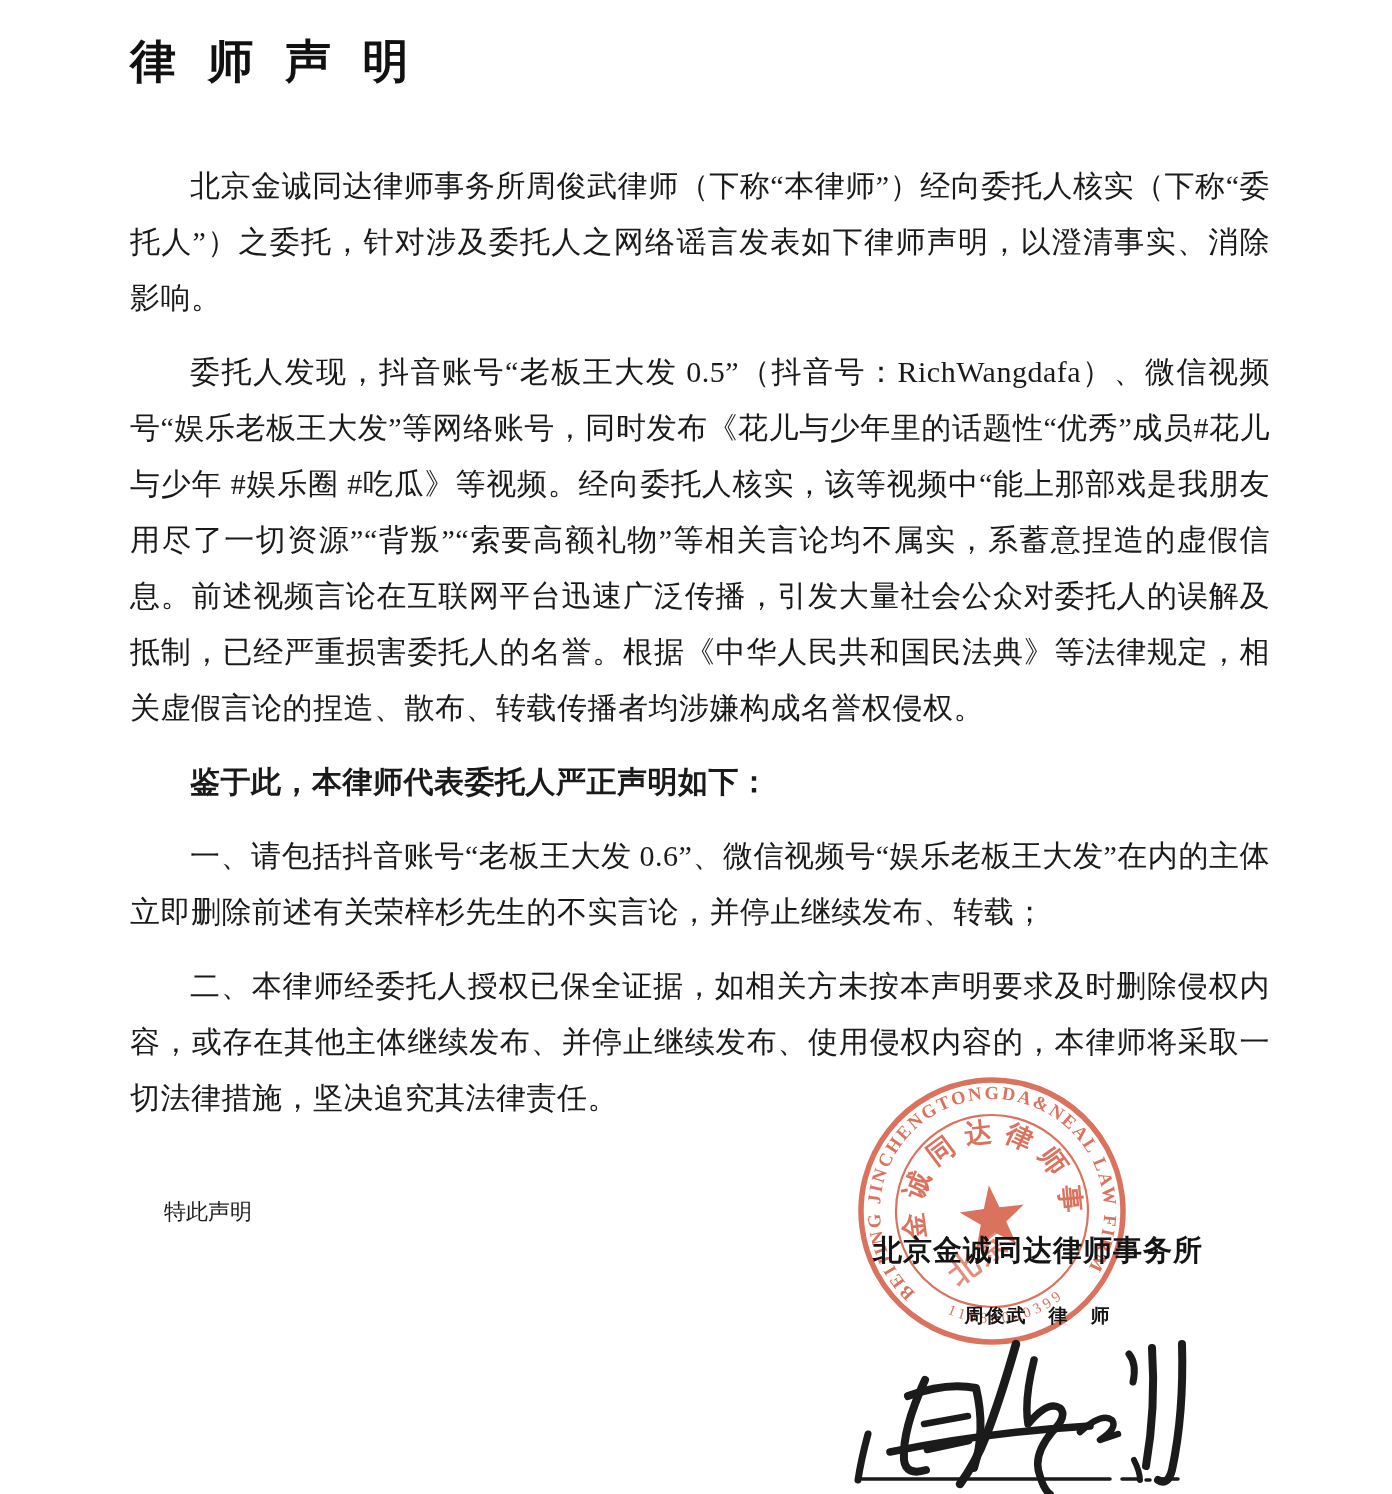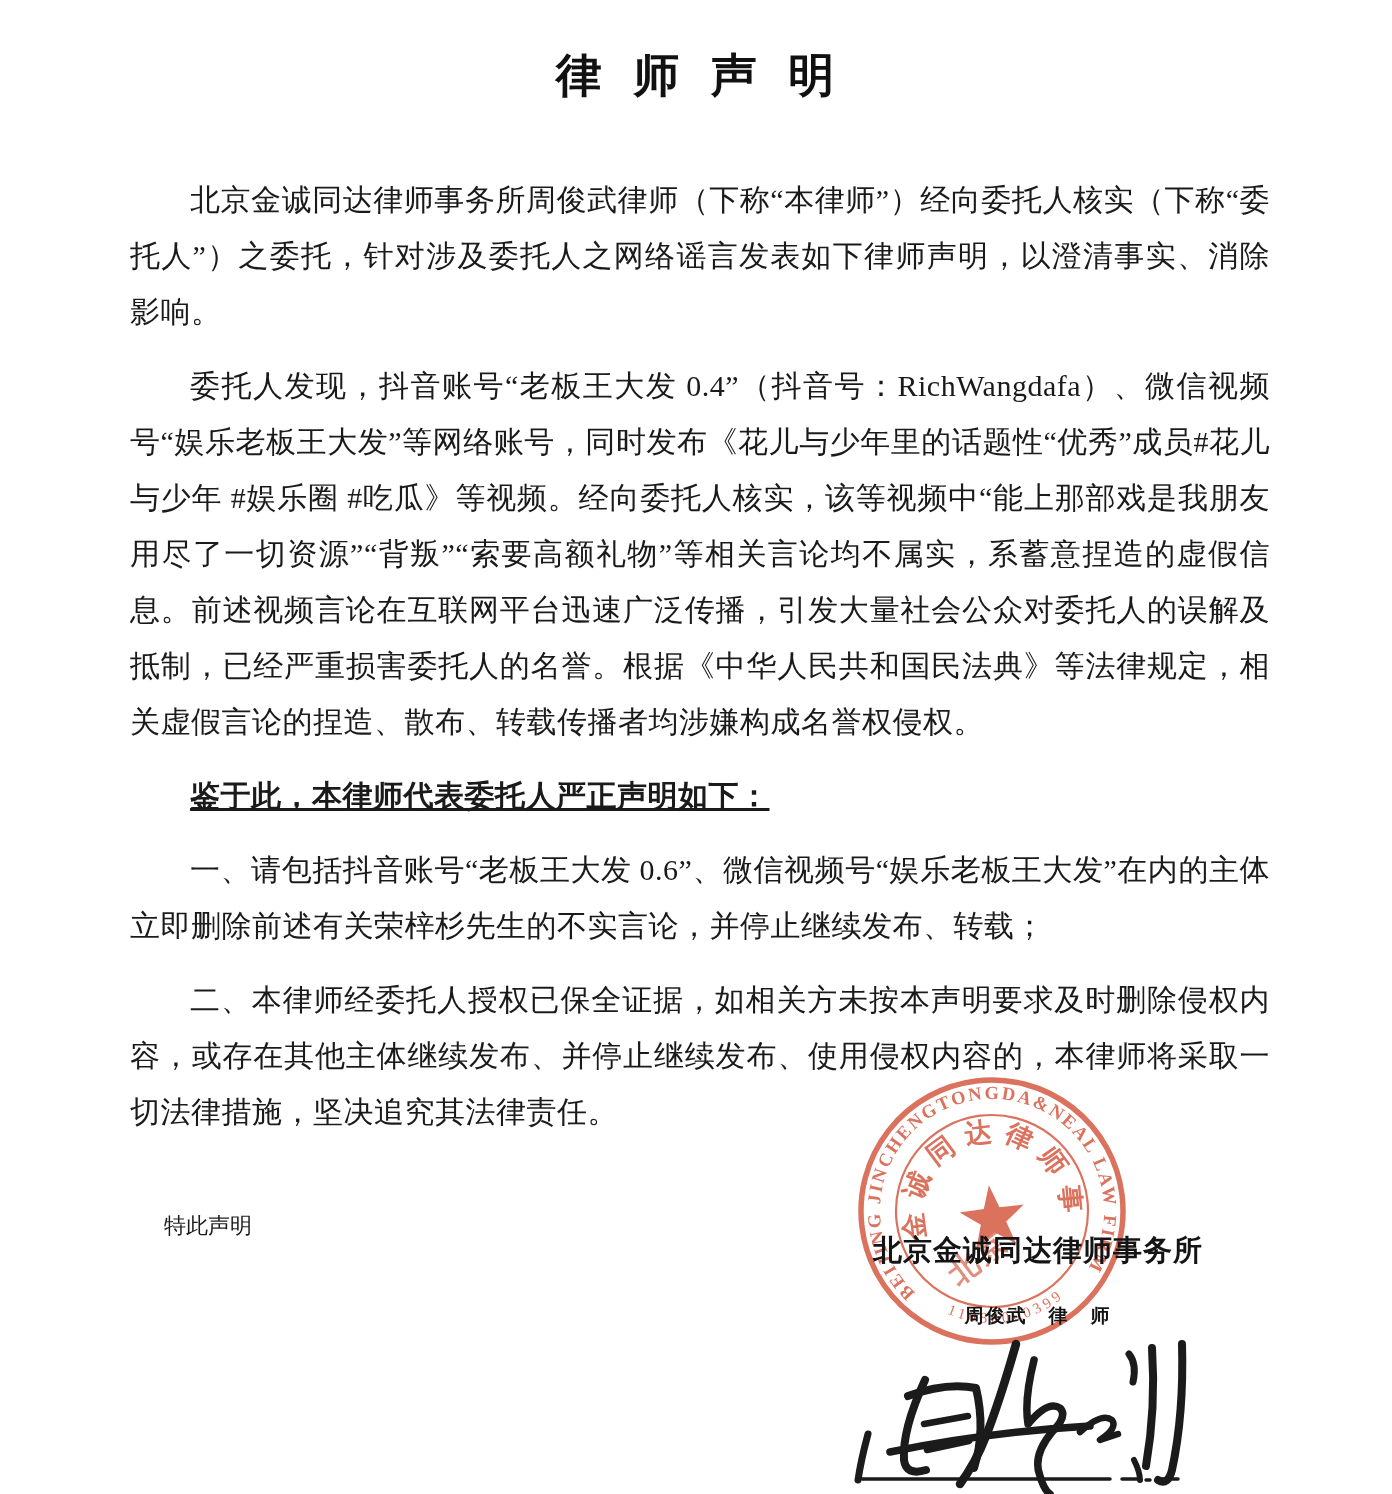--- a/index.html
+++ b/index.html
@@ -9,37 +9,37 @@
     background:#ffffff;
     overflow:hidden;
     font-family:"Liberation Serif","DejaVu Serif",serif;
     color:#1a1a1a;
   }
   .content{
     position:absolute;
     left:130px;top:0;width:1140px;
   }
   .doc-title{
-    margin:46px 0 66px;
-    text-align:center;
+    margin:32px 0 66px;
+    text-align:left;
     font-size:46px;
     font-weight:bold;
     letter-spacing:10px;
     line-height:60px;
     color:#111;
   }
   .para{
     margin:0 0 18px;
     font-size:30px;
     line-height:56px;
     text-align:justify;
     text-indent:2em;
     letter-spacing:0.5px;
   }
-  .para.bold{font-weight:bold;text-decoration:underline;}
+  .para.bold{font-weight:bold;}
   .closing{
     margin-top:58px;
     font-size:22px;
     line-height:56px;
     text-indent:1.55em;
   }
   
   .seal{
     position:absolute;
     left:842px;top:1061px;
@@ -81,21 +81,21 @@
 </style>
 </head>
 <body>
 
 <div class="page">
 
   <div class="content">
     <h1 class="doc-title">律 师 声 明</h1>
 
     <p class="para">北京金诚同达律师事务所周俊武律师（下称“本律师”）经向委托人核实（下称“委托人”）之委托，针对涉及委托人之网络谣言发表如下律师声明，以澄清事实、消除影响。</p>
-    <p class="para">委托人发现，抖音账号“老板王大发 0.4”（抖音号：RichWangdafa）、微信视频号“娱乐老板王大发”等网络账号，同时发布《花儿与少年里的话题性“优秀”成员#花儿与少年 #娱乐圈 #吃瓜》等视频。经向委托人核实，该等视频中“能上那部戏是我朋友用尽了一切资源”“背叛”“索要高额礼物”等相关言论均不属实，系蓄意捏造的虚假信息。前述视频言论在互联网平台迅速广泛传播，引发大量社会公众对委托人的误解及抵制，已经严重损害委托人的名誉。根据《中华人民共和国民法典》等法律规定，相关虚假言论的捏造、散布、转载传播者均涉嫌构成名誉权侵权。</p>
+    <p class="para">委托人发现，抖音账号“老板王大发 0.5”（抖音号：RichWangdafa）、微信视频号“娱乐老板王大发”等网络账号，同时发布《花儿与少年里的话题性“优秀”成员#花儿与少年 #娱乐圈 #吃瓜》等视频。经向委托人核实，该等视频中“能上那部戏是我朋友用尽了一切资源”“背叛”“索要高额礼物”等相关言论均不属实，系蓄意捏造的虚假信息。前述视频言论在互联网平台迅速广泛传播，引发大量社会公众对委托人的误解及抵制，已经严重损害委托人的名誉。根据《中华人民共和国民法典》等法律规定，相关虚假言论的捏造、散布、转载传播者均涉嫌构成名誉权侵权。</p>
     <p class="para bold">鉴于此，本律师代表委托人严正声明如下：</p>
     <p class="para">一、请包括抖音账号“老板王大发 0.6”、微信视频号“娱乐老板王大发”在内的主体立即删除前述有关荣梓杉先生的不实言论，并停止继续发布、转载；</p>
     <p class="para">二、本律师经委托人授权已保全证据，如相关方未按本声明要求及时删除侵权内容，或存在其他主体继续发布、并停止继续发布、使用侵权内容的，本律师将采取一切法律措施，坚决追究其法律责任。</p>
 
     <p class="closing">特此声明</p>
   </div>
 
   <svg class="seal" viewBox="0 0 300 300" xmlns="http://www.w3.org/2000/svg">
     <defs>
       <path id="ring-path" d="M 64.2 222 A 112 112 0 1 1 235.8 222" fill="none"></path>

